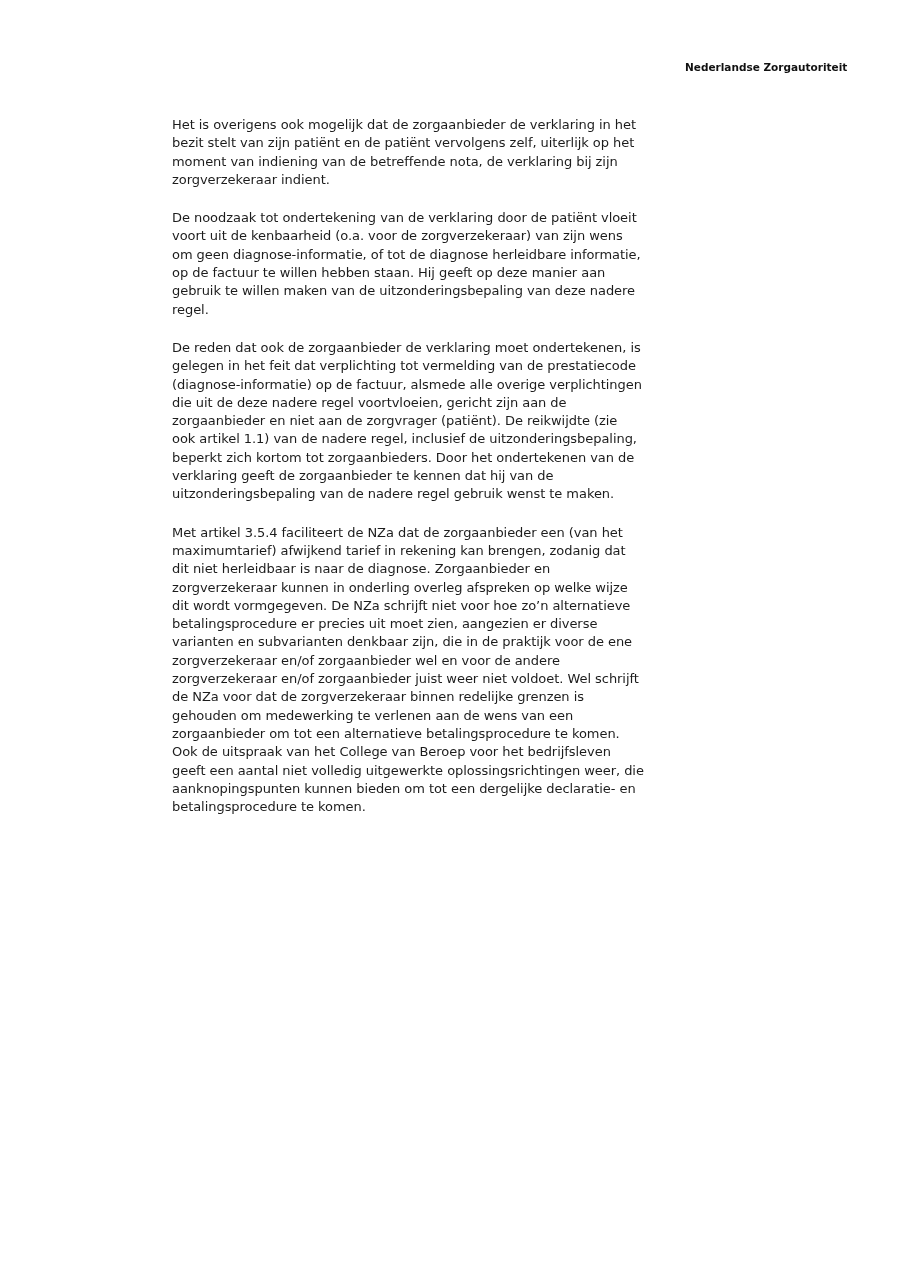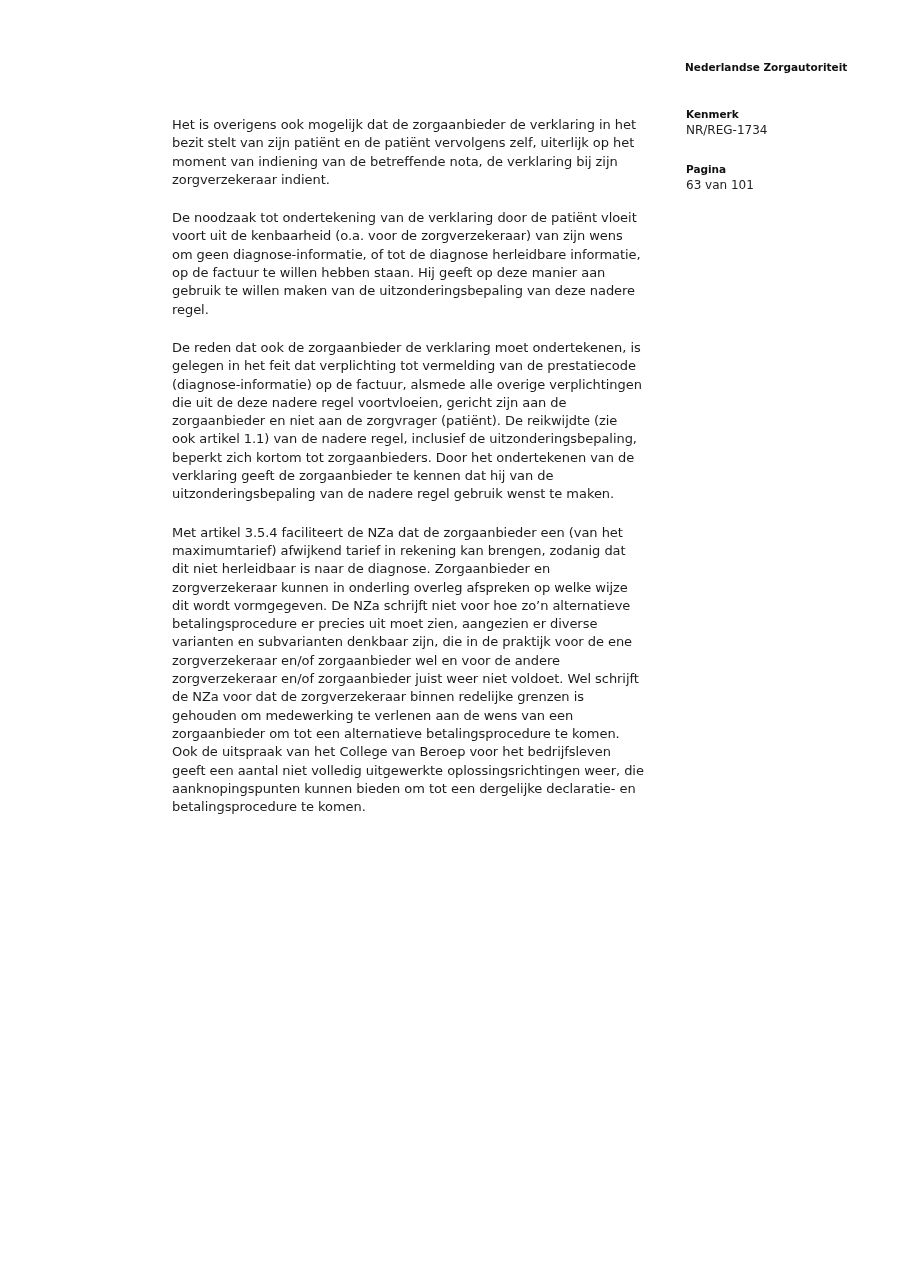--- a/index.html
+++ b/index.html
@@ -63,30 +63,20 @@
     white-space: pre-line;
   }
 </style>
 </head>
 <body>
 
 <div class="page">
 
   <div class="org-title">Nederlandse Zorgautoriteit</div>
 
-  <aside class="meta">
-    <div class="meta-block">
-      <div class="meta-label">Kenmerk</div>
-      <div class="meta-value">NR/REG-1734</div>
-    </div>
-    <div class="meta-block">
-      <div class="meta-label">Pagina</div>
-      <div class="meta-value">63 van 101</div>
-    </div>
-  </aside>
 
   <main class="body-col">
     <p>Het is overigens ook mogelijk dat de zorgaanbieder de verklaring in het
 bezit stelt van zijn patiënt en de patiënt vervolgens zelf, uiterlijk op het
 moment van indiening van de betreffende nota, de verklaring bij zijn
 zorgverzekeraar indient.</p>
     <p>De noodzaak tot ondertekening van de verklaring door de patiënt vloeit
 voort uit de kenbaarheid (o.a. voor de zorgverzekeraar) van zijn wens
 om geen diagnose-informatie, of tot de diagnose herleidbare informatie,
 op de factuur te willen hebben staan. Hij geeft op deze manier aan

